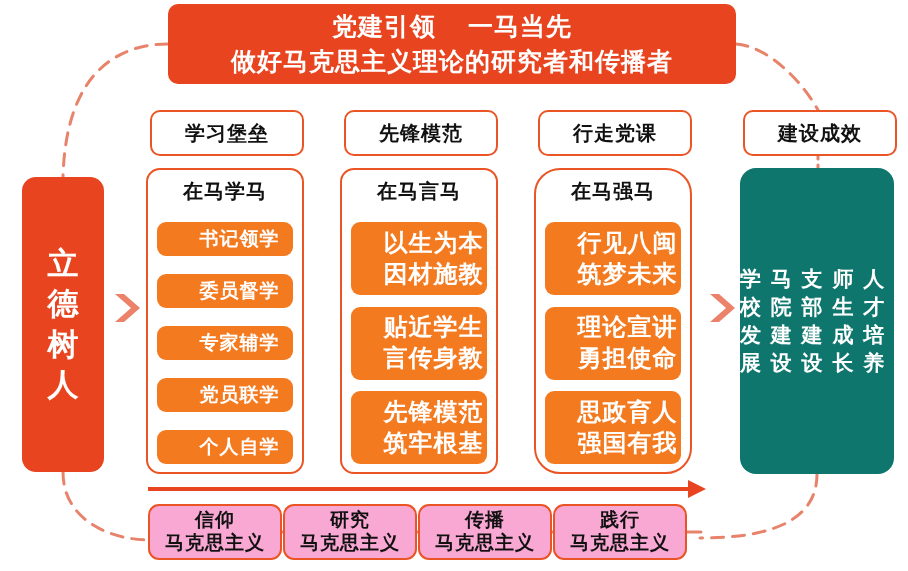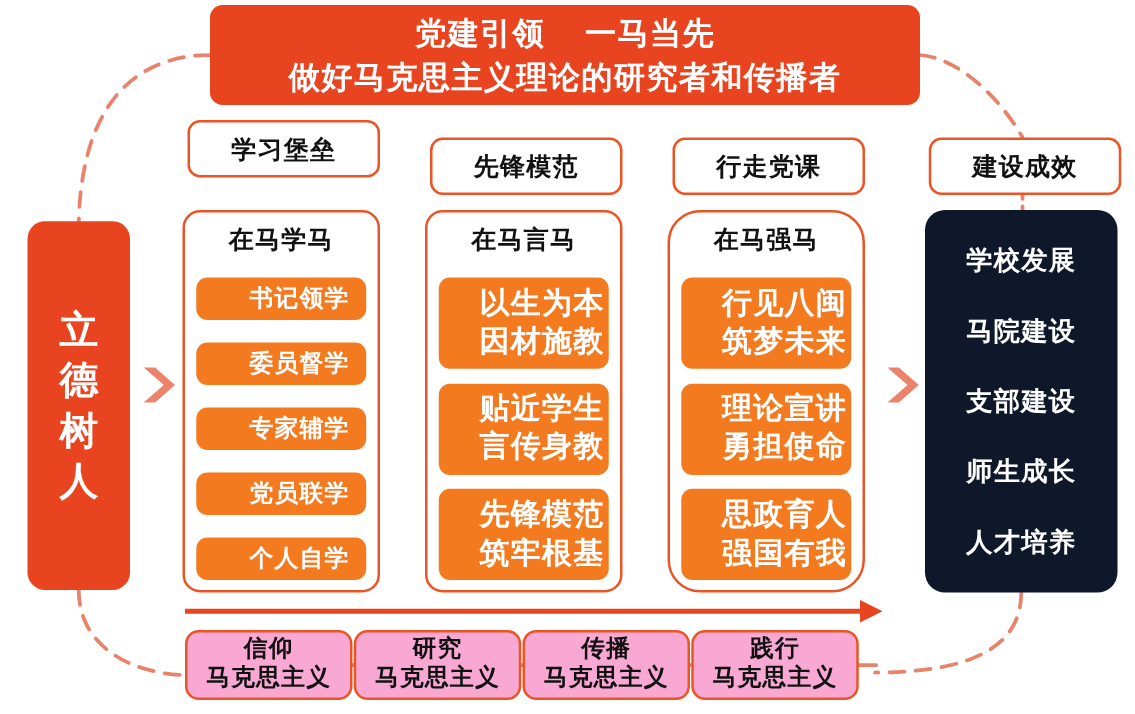--- a/index.html
+++ b/index.html
@@ -146,24 +146,24 @@
     font-size:24px;
     height:73px;
     line-height:1.28;
   }
 
   
   #results{
     position:absolute;
     left:740px; top:168px;
     width:154px; height:306px;
-    background:#0f172a;
+    background:#0f766e;
     border-radius:16px;
     display:flex;
-    flex-direction:column;
+    flex-direction:row;
     align-items:center;
     justify-content:space-around;
     padding:12px 0;
     box-sizing:border-box;
     z-index:6;
   }
   #results .res{
     color:#ffffff;
     font-size:21px;
     font-weight:bold;
@@ -240,21 +240,21 @@
     <div class="ch">人</div>
   </div>
 
   <svg id="chev-1" class="chev" viewBox="0 0 30 34">
     <path d="M3,3 L19,17 L3,31 L12,31 L28,17 L12,3 Z" fill="#EC8269"></path>
   </svg>
   <svg id="chev-2" class="chev" viewBox="0 0 30 34">
     <path d="M3,3 L19,17 L3,31 L12,31 L28,17 L12,3 Z" fill="#EC8269"></path>
   </svg>
 
-  <div class="col-head" style="left:150px;top:96px;width:150px;">
+  <div class="col-head" style="left:150px;top:110px;width:150px;">
     <span>学习堡垒</span>
   </div>
   <div class="col-head" style="left:344px;top:110px;width:150px;">
     <span>先锋模范</span>
   </div>
   <div class="col-head" style="left:538px;top:110px;width:150px;">
     <span>行走党课</span>
   </div>
   <div class="col-head" style="left:743px;top:110px;width:150px;">
     <span>建设成效</span>

